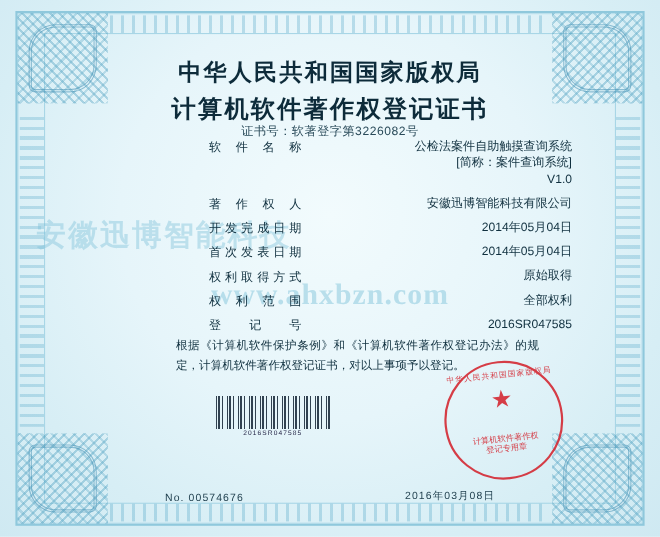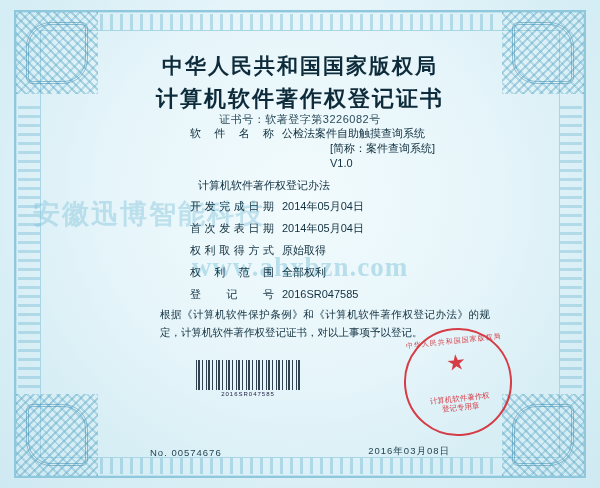--- a/index.html
+++ b/index.html
@@ -86,21 +86,21 @@
 
   
   .fields{
     position:absolute;left:160px;top:126px;width:330px;margin-left:30px;
   }
   .row{display:flex;align-items:flex-start;margin-bottom:7px;font-size:11px;color:#10303f;}
   .lab{
     width:84px;flex:0 0 84px;text-align:justify;text-align-last:justify;
     letter-spacing:0px;color:#10303f;
   }
-  .val{flex:1;padding-left:8px;color:#10303f;line-height:1.35;}
+  .val{flex:1;padding-left:8px;color:#10303f;line-height:1.35;text-align:right;}
   .val .sub{display:block;padding-left:48px;}
 
   
   .para{
     position:absolute;left:160px;top:306px;width:330px;
     font-size:10.5px;line-height:1.7;color:#10303f;text-align:justify;
   }
 
   
   .barcode{
@@ -171,21 +171,22 @@
     <div class="row">
       <div class="lab">软件名称</div>
       <div class="val">
         <span>公检法案件自助触摸查询系统</span>
         <span class="sub">[简称：案件查询系统]</span>
         <span class="sub">V1.0</span>
       </div>
     </div>
 
     <div class="row">
-      <div class="val">计算机软件著作权登记办法</div>
+      <div class="lab">著作权人</div>
+      <div class="val">安徽迅博智能科技有限公司</div>
     </div>
 
     <div class="row">
       <div class="lab">开发完成日期</div>
       <div class="val">2014年05月04日</div>
     </div>
 
     <div class="row">
       <div class="lab">首次发表日期</div>
       <div class="val">2014年05月04日</div>

